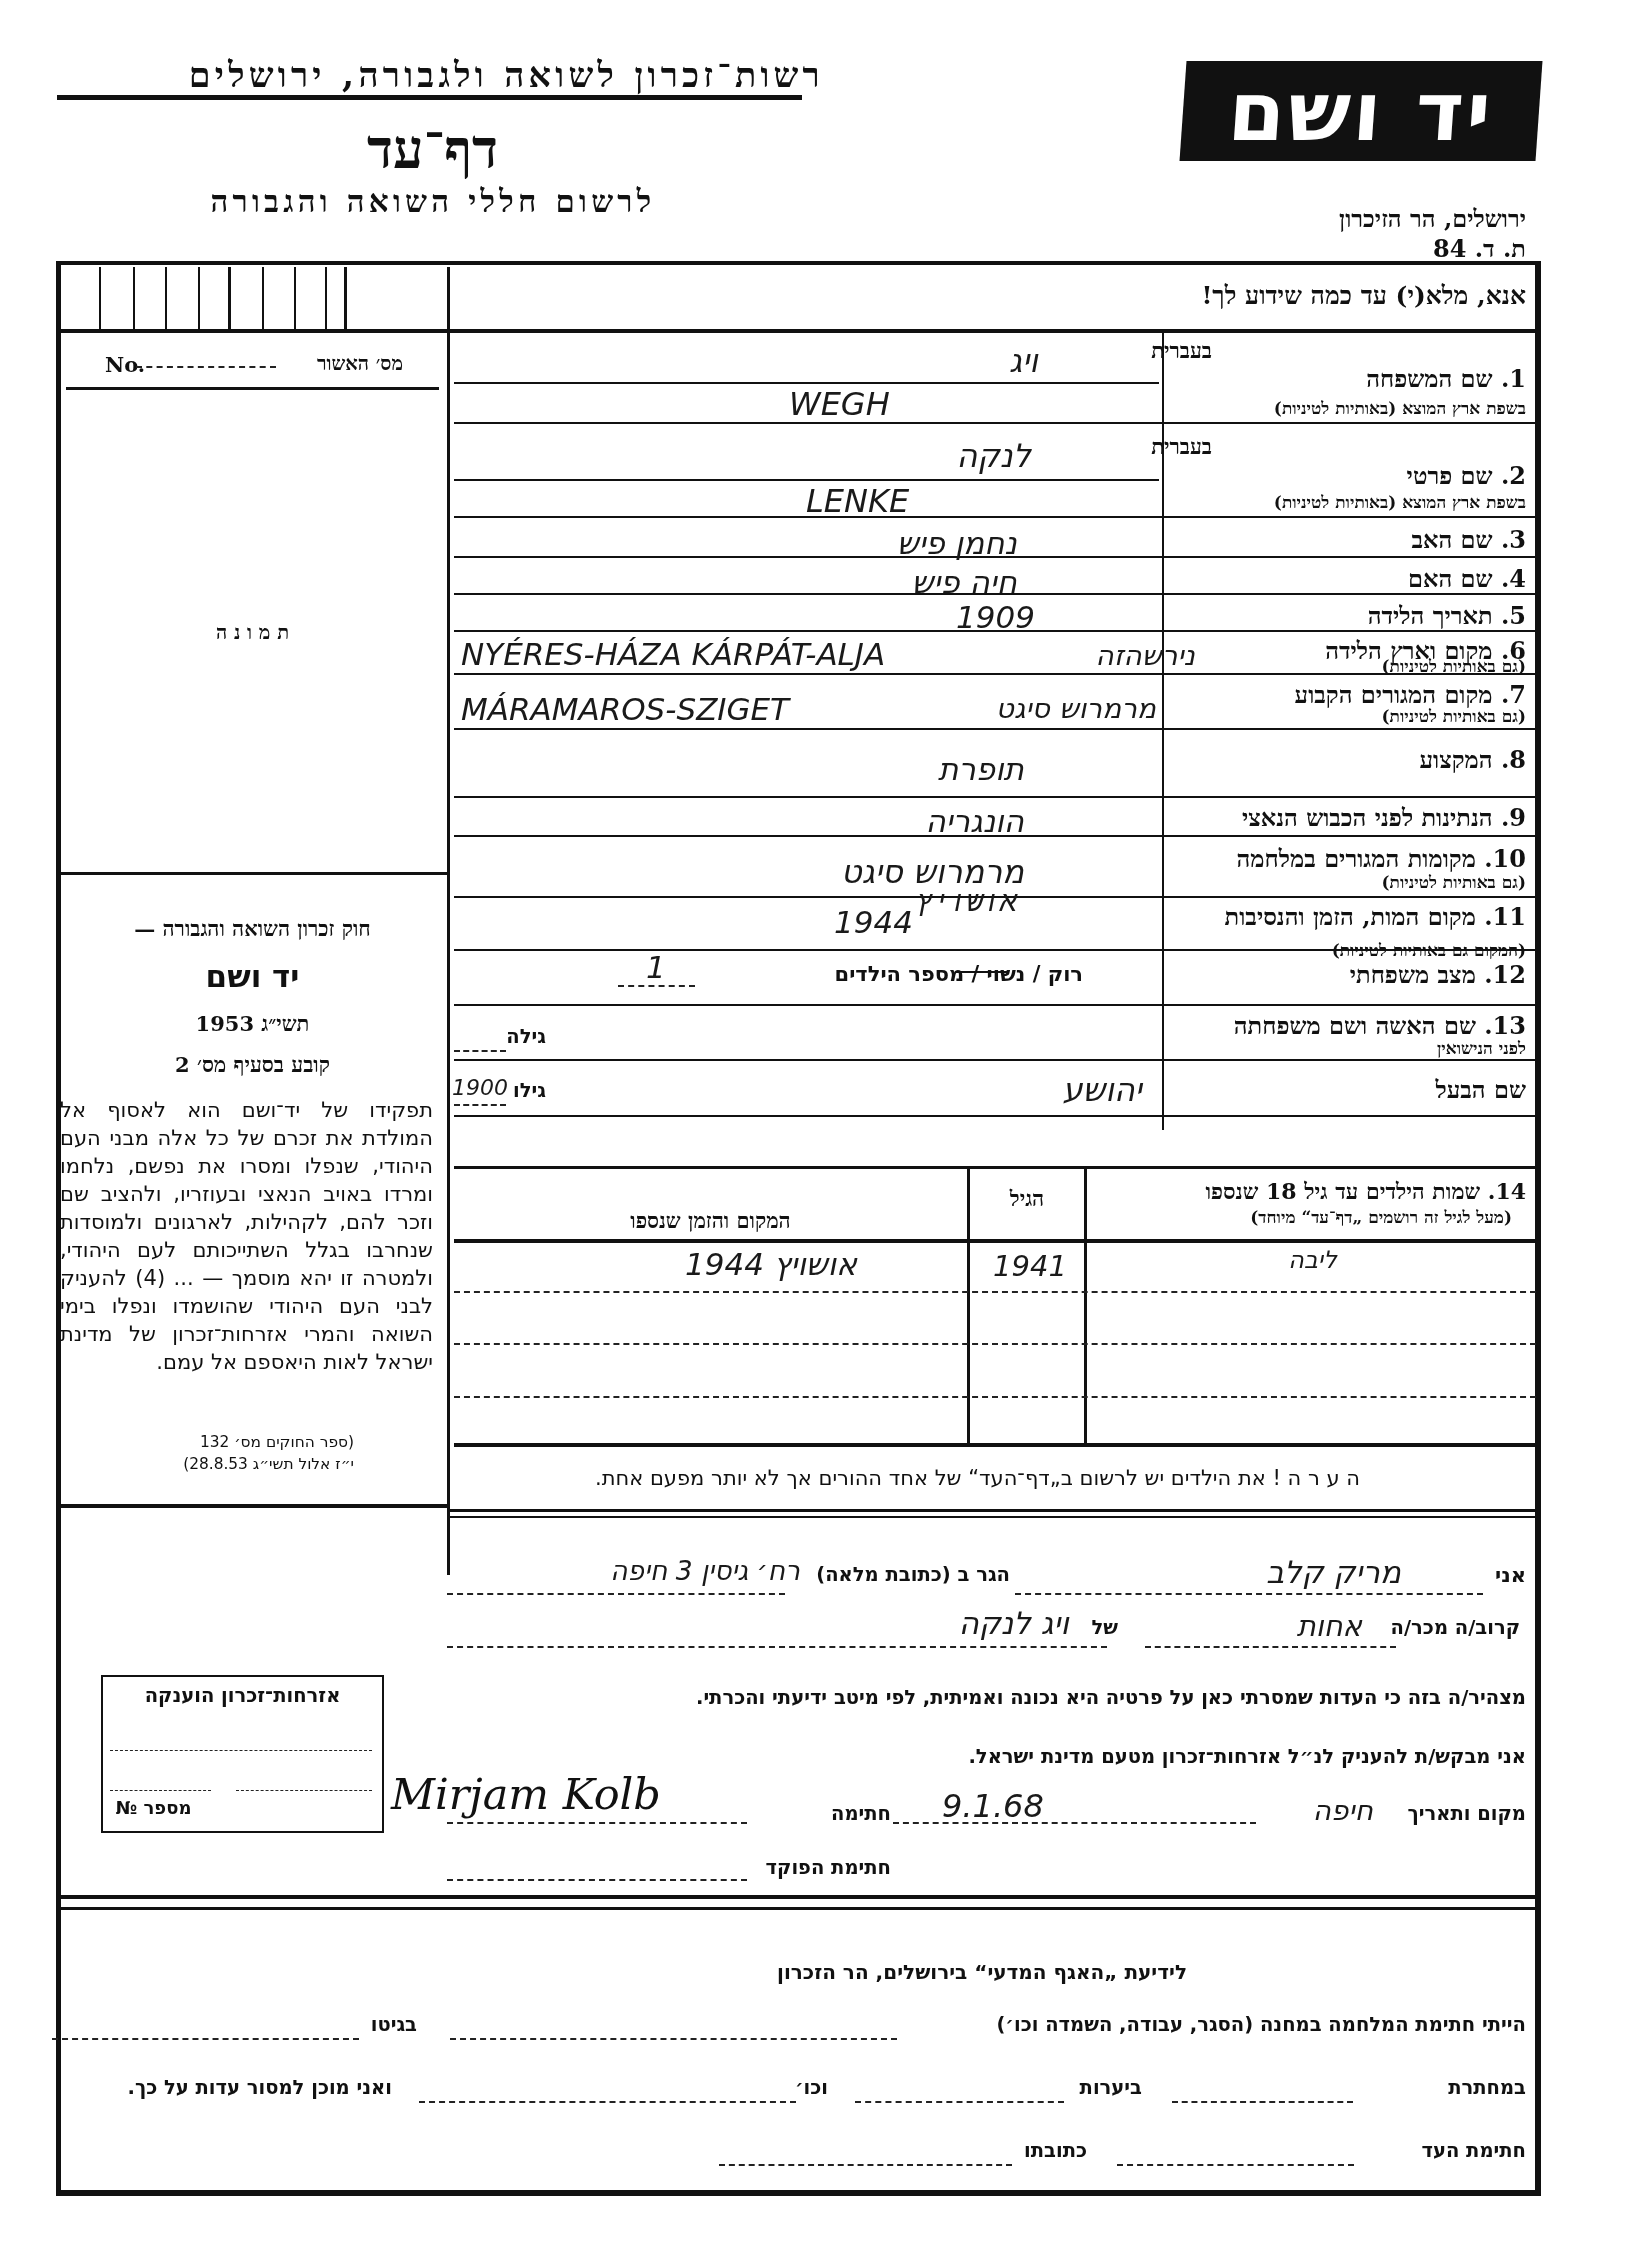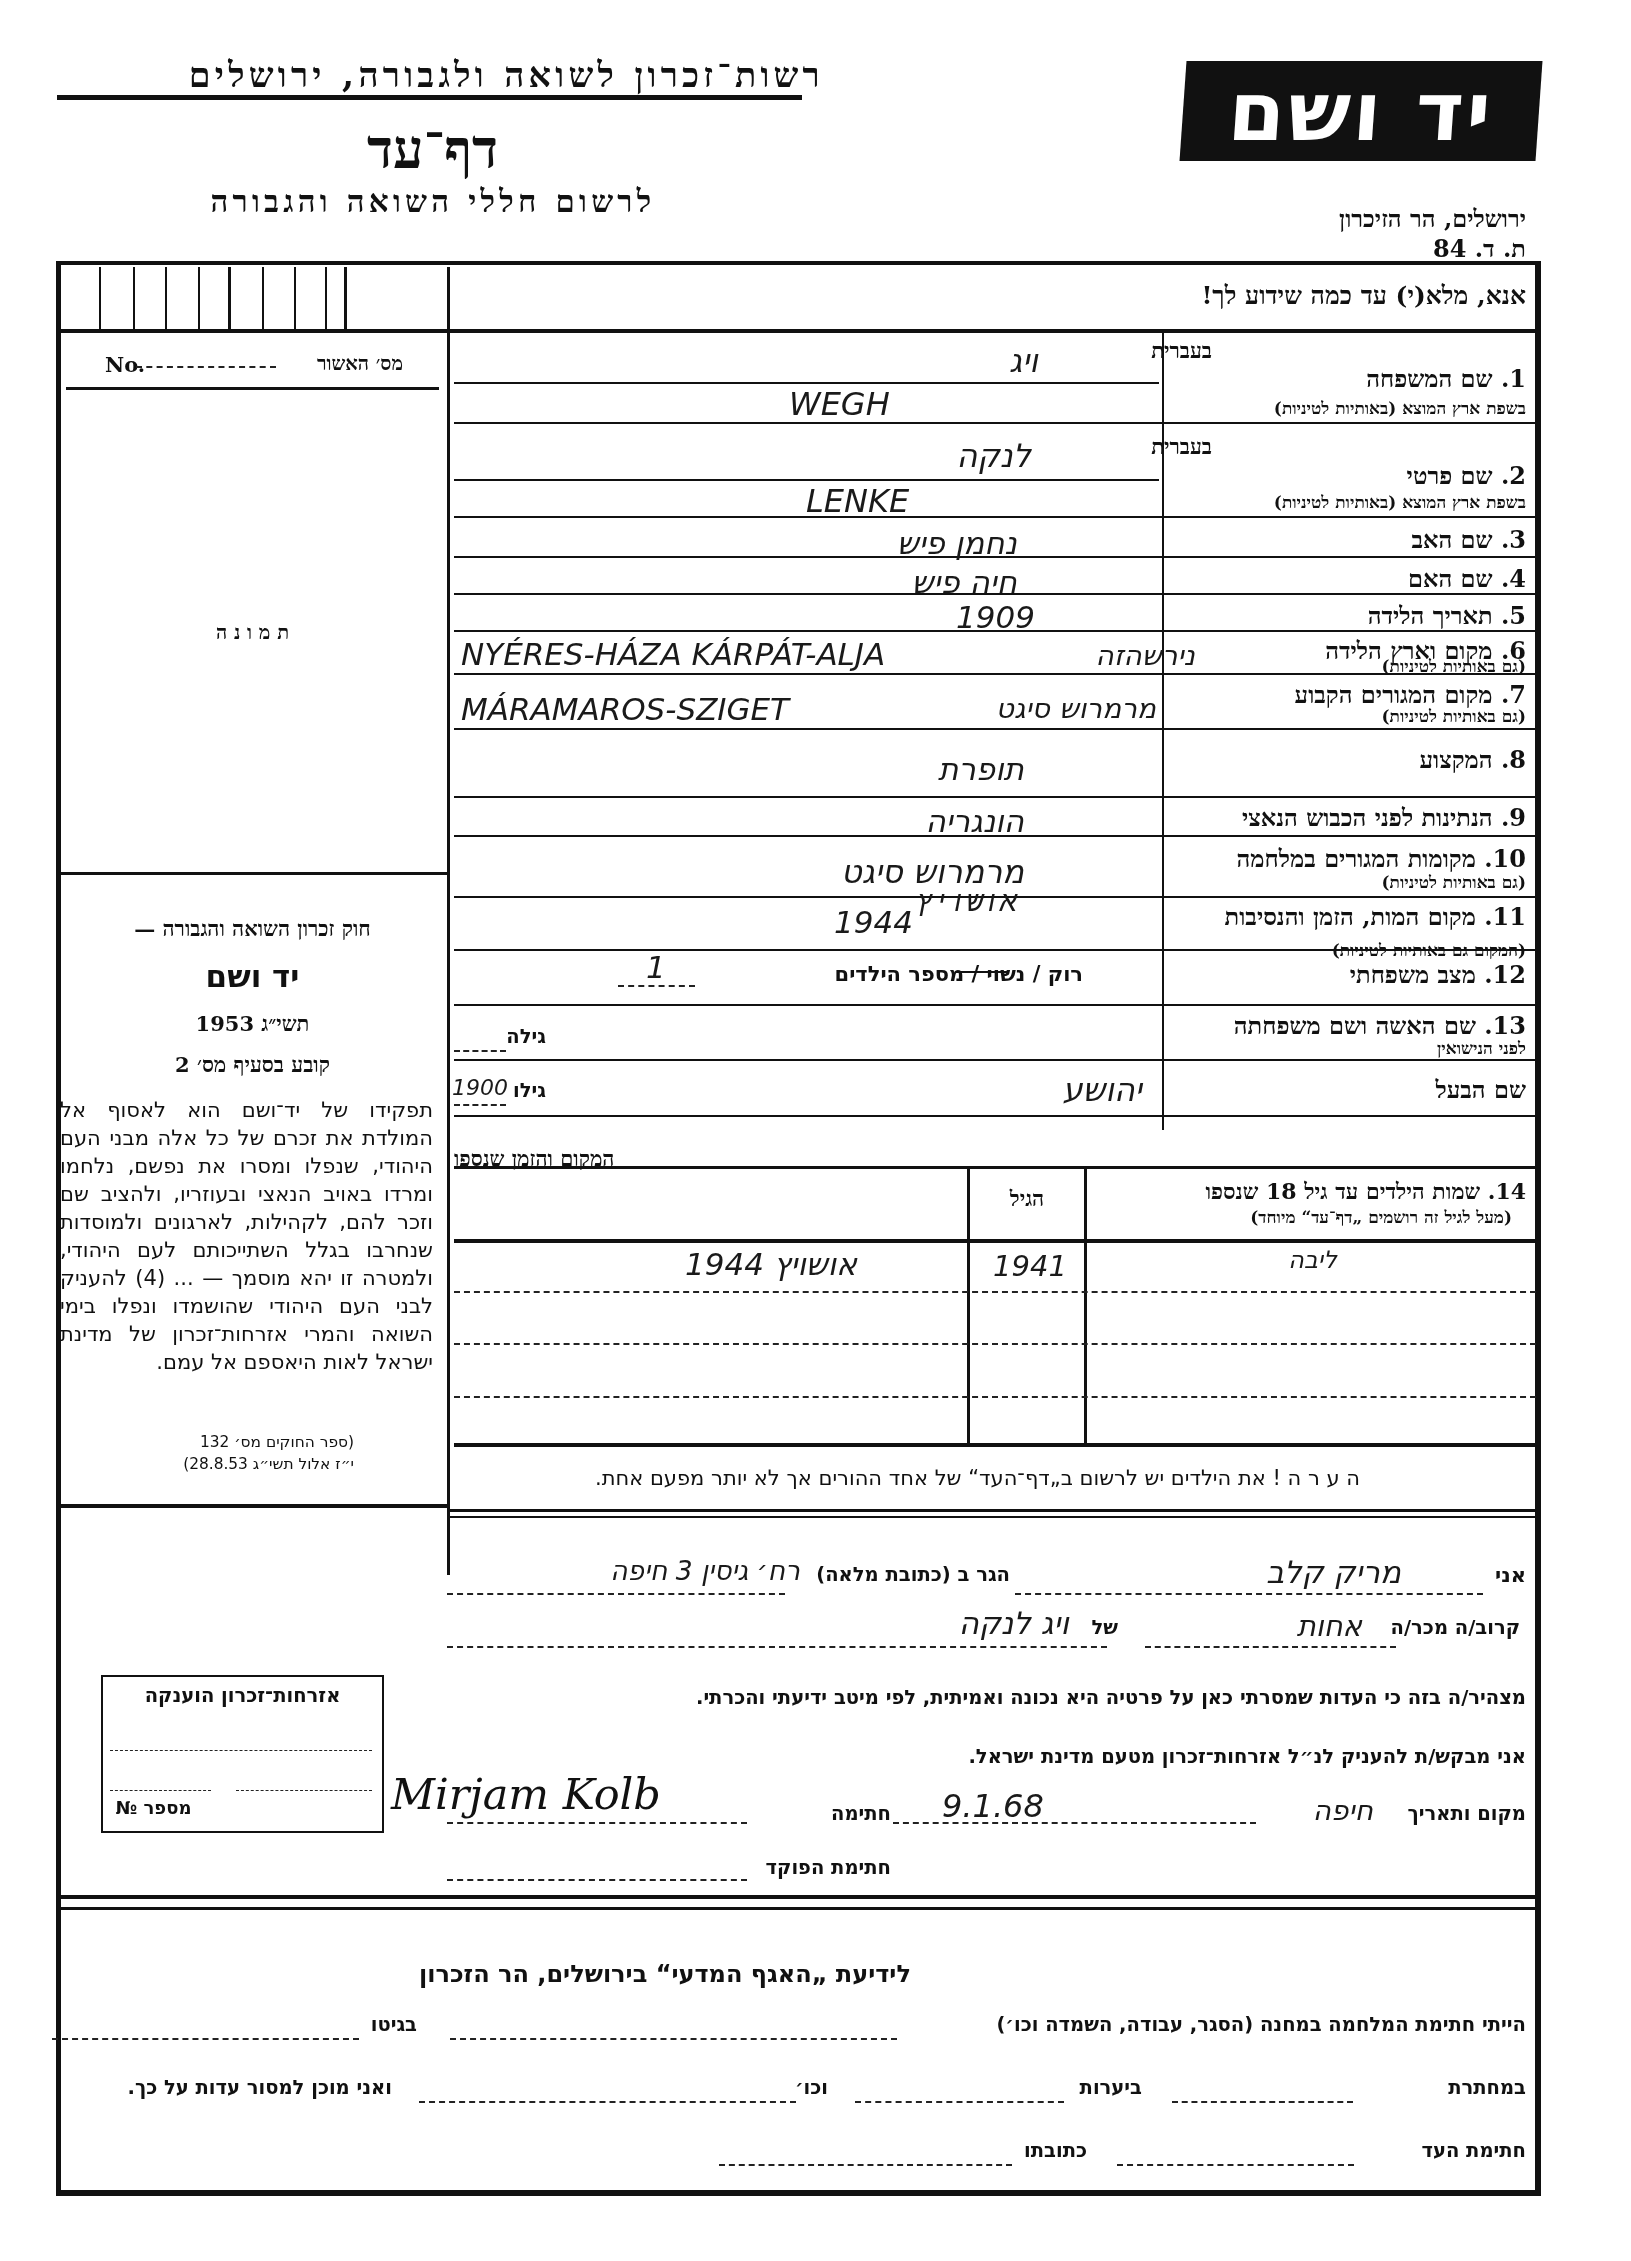--- a/index.html
+++ b/index.html
@@ -169,21 +169,21 @@
 <div class="abs hand" style="left:452px;top:1075px;font-size:22px;">1900</div>
 <div class="dots" style="left:454px;top:1104px;width:52px;"></div>
 
 <div class="vline" style="left:967px;top:1167px;width:2.8px;height:276px;"></div>
 <div class="vline" style="left:1084px;top:1167px;width:2.8px;height:276px;"></div>
 <div class="hline" style="left:454px;top:1239px;width:1082px;height:3.5px;"></div>
 
 <div class="label bold" style="right:105px;top:1178px;font-size:22px;"><span>14.</span> <span>שמות הילדים עד גיל 18 שנספו</span></div>
 <div class="label bold" style="right:119px;top:1207px;font-size:17px;">(מעל לגיל זה רושמים „דף־עד“ מיוחד)</div>
 <div class="abs bold rtl" style="left:970px;top:1186px;width:114px;text-align:center;font-size:21px;">הגיל</div>
-<div class="abs bold rtl" style="left:454px;top:1146px;width:513px;text-align:left;font-size:21px;">המקום והזמן שנספו</div>
+<div class="abs bold rtl" style="left:454px;top:1208px;width:513px;text-align:center;font-size:21px;">המקום והזמן שנספו</div>
 
 <div class="abs hand rtl" style="left:1089px;top:1246px;width:447px;text-align:center;font-size:24px;">ליבה</div>
 <div class="abs hand" style="left:981px;top:1249px;width:98px;text-align:center;font-size:29px;">1941</div>
 <div class="abs hand rtl" style="left:614px;top:1246px;width:314px;text-align:center;font-size:31px;">אושויץ 1944</div>
 <div class="dots" style="left:454px;top:1291px;width:1082px;"></div>
 
 <div class="abs" style="left:454px;top:1297px;width:1082px;height:49px;"></div>
 <div class="dots" style="left:454px;top:1343px;width:1082px;"></div>
 <div class="abs" style="left:454px;top:1349px;width:1082px;height:49px;"></div>
 <div class="dots" style="left:454px;top:1396px;width:1082px;"></div>
@@ -227,21 +227,21 @@
   <div class="abs rtl bold" style="left:0;top:7px;width:279px;text-align:center;font-size:19.5px;font-family:'DejaVu Sans',sans-serif;">אזרחות־זכרון הוענקה</div>
   <div class="dots" style="left:7px;top:73px;width:262px;border-bottom-width:1.4px;"></div>
   <div class="dots" style="left:7px;top:113px;width:101px;border-bottom-width:1.4px;"></div>
   <div class="dots" style="left:133px;top:113px;width:136px;border-bottom-width:1.4px;"></div>
   <div class="abs rtl bold" style="left:12.6px;top:120px;font-size:18px;font-family:'DejaVu Sans',sans-serif;">מספר №</div>
 </div>
 
 <div class="hline" style="left:56px;top:1895px;width:1480px;height:3.5px;"></div>
 <div class="hline" style="left:56px;top:1907px;width:1480px;height:2.8px;"></div>
 
-<div class="abs rtl bold" style="left:419px;top:1960px;width:768px;text-align:left;font-size:24px;font-family:'DejaVu Sans',sans-serif;">לידיעת „האגף המדעי“ בירושלים, הר הזכרון</div>
+<div class="abs rtl bold" style="left:419px;top:1960px;width:768px;text-align:right;font-size:20px;font-family:'DejaVu Sans',sans-serif;">לידיעת „האגף המדעי“ בירושלים, הר הזכרון</div>
 
 <div class="label bold" style="right:105px;top:2013px;font-size:19.5px;font-family:'DejaVu Sans',sans-serif;">הייתי חתימת המלחמה במחנה (הסגר, עבודה, השמדה וכו׳)</div>
 <div class="dots" style="left:450px;top:2038px;width:447px;"></div>
 <div class="label bold" style="right:1214px;top:2013px;font-size:19.5px;font-family:'DejaVu Sans',sans-serif;">בגיטו</div>
 <div class="dots" style="left:52px;top:2038px;width:307px;"></div>
 
 <div class="label bold" style="right:105px;top:2076px;font-size:19.5px;font-family:'DejaVu Sans',sans-serif;">במחתרת</div>
 <div class="dots" style="left:1172px;top:2101px;width:181px;"></div>
 <div class="label bold" style="right:489px;top:2076px;font-size:19.5px;font-family:'DejaVu Sans',sans-serif;">ביערות</div>
 <div class="dots" style="left:855px;top:2101px;width:209px;"></div>

